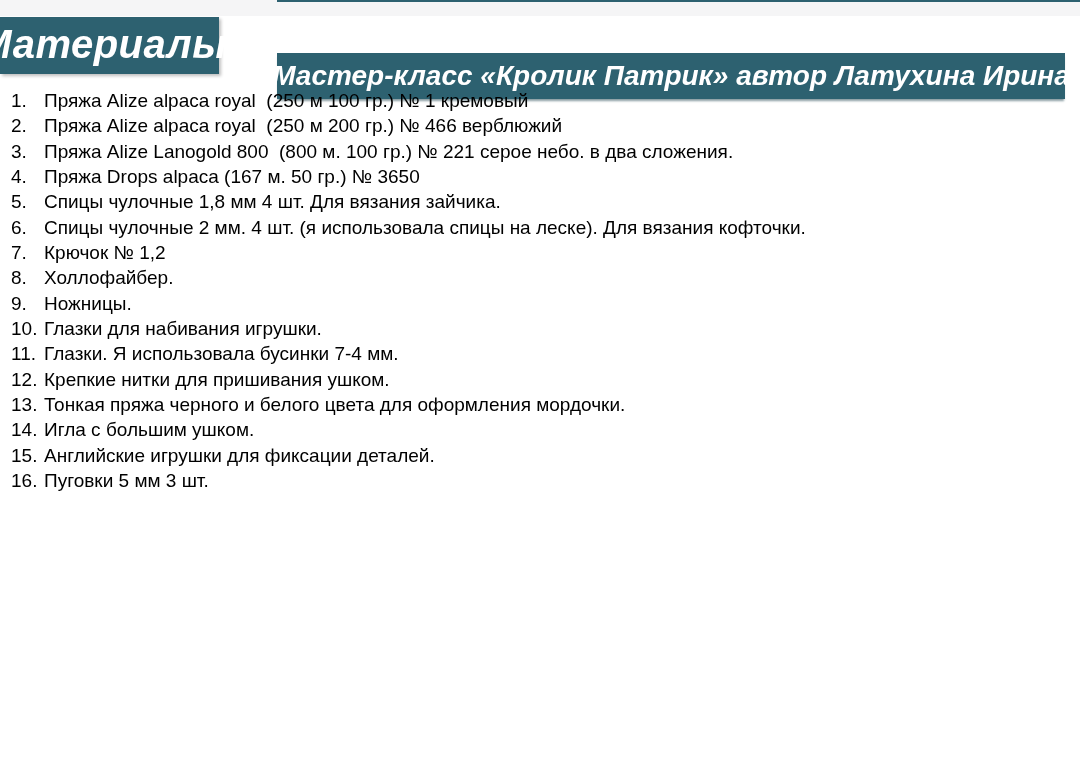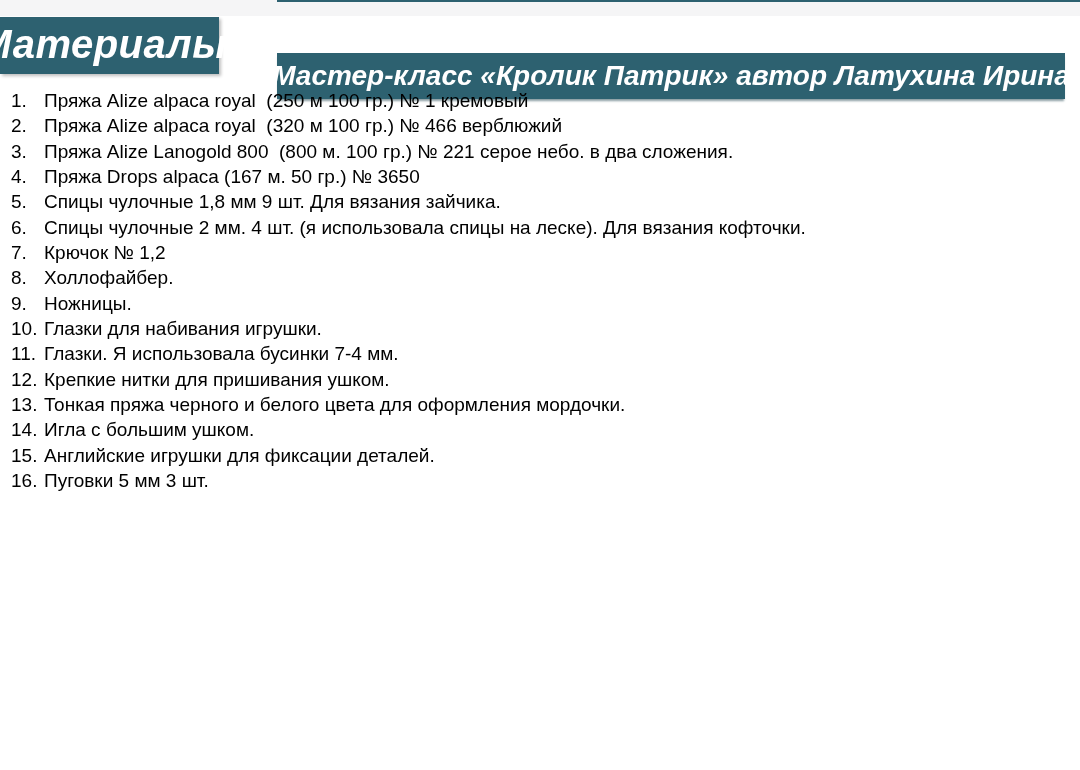--- a/index.html
+++ b/index.html
@@ -111,33 +111,33 @@
   <span>Мастер-класс «Кролик Патрик» автор Латухина Ирина</span>
 </div>
 
 <ol class="materials-list">
   <li>
       <span class="num"></span>
       <span class="txt">Пряжа Alize alpaca royal  (250 м 100 гр.) № 1 кремовый</span>
     </li>
   <li>
       <span class="num"></span>
-      <span class="txt">Пряжа Alize alpaca royal  (320 м 100 гр.) № 466 верблюжий</span>
+      <span class="txt">Пряжа Alize alpaca royal  (250 м 200 гр.) № 466 верблюжий</span>
     </li>
   <li>
       <span class="num"></span>
       <span class="txt">Пряжа Alize Lanogold 800  (800 м. 100 гр.) № 221 серое небо. в два сложения.</span>
     </li>
   <li>
       <span class="num"></span>
       <span class="txt">Пряжа Drops alpaca (167 м. 50 гр.) № 3650</span>
     </li>
   <li>
       <span class="num"></span>
-      <span class="txt">Спицы чулочные 1,8 мм 9 шт. Для вязания зайчика.</span>
+      <span class="txt">Спицы чулочные 1,8 мм 4 шт. Для вязания зайчика.</span>
     </li>
   <li>
       <span class="num"></span>
       <span class="txt">Спицы чулочные 2 мм. 4 шт. (я использовала спицы на леске). Для вязания кофточки.</span>
     </li>
   <li>
       <span class="num"></span>
       <span class="txt">Крючок № 1,2</span>
     </li>
   <li>

